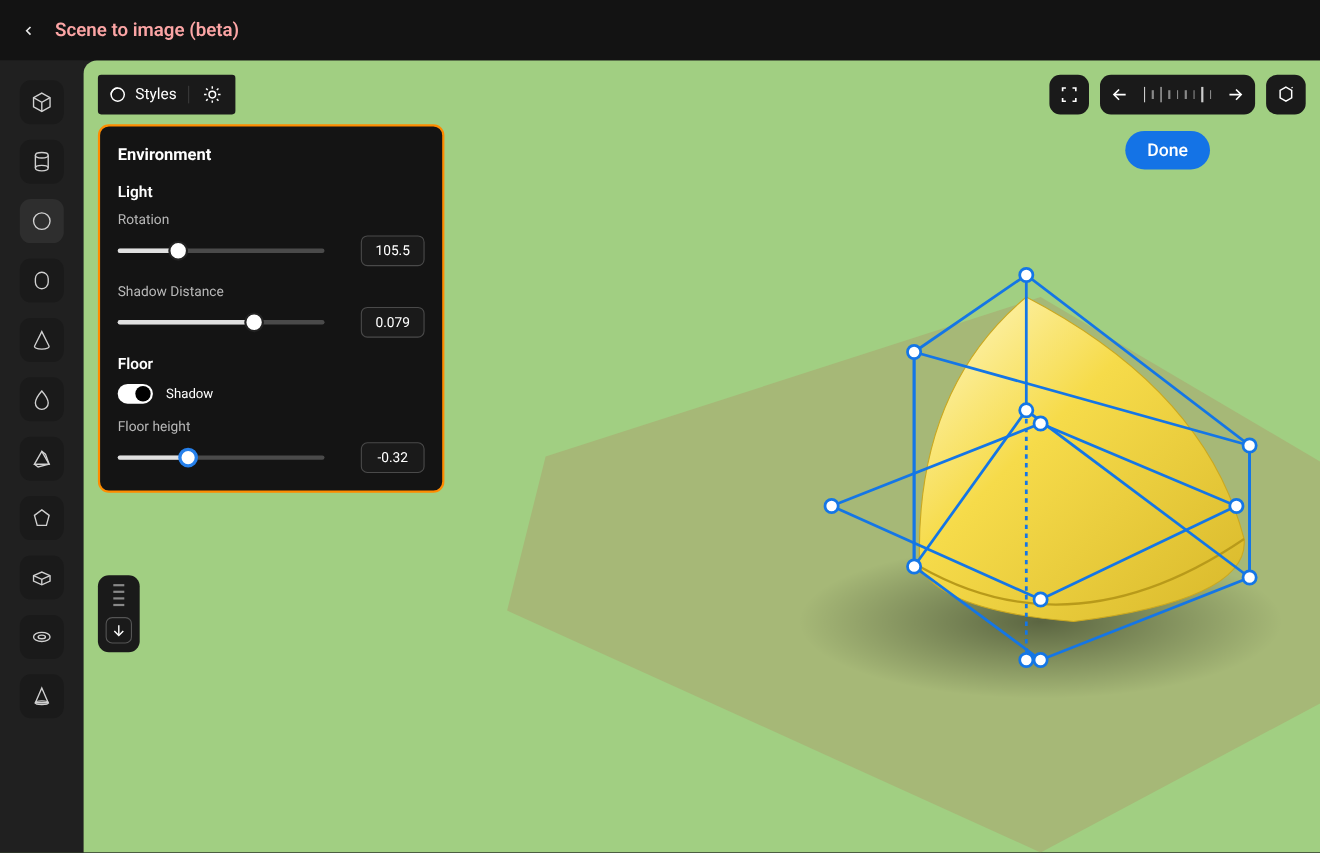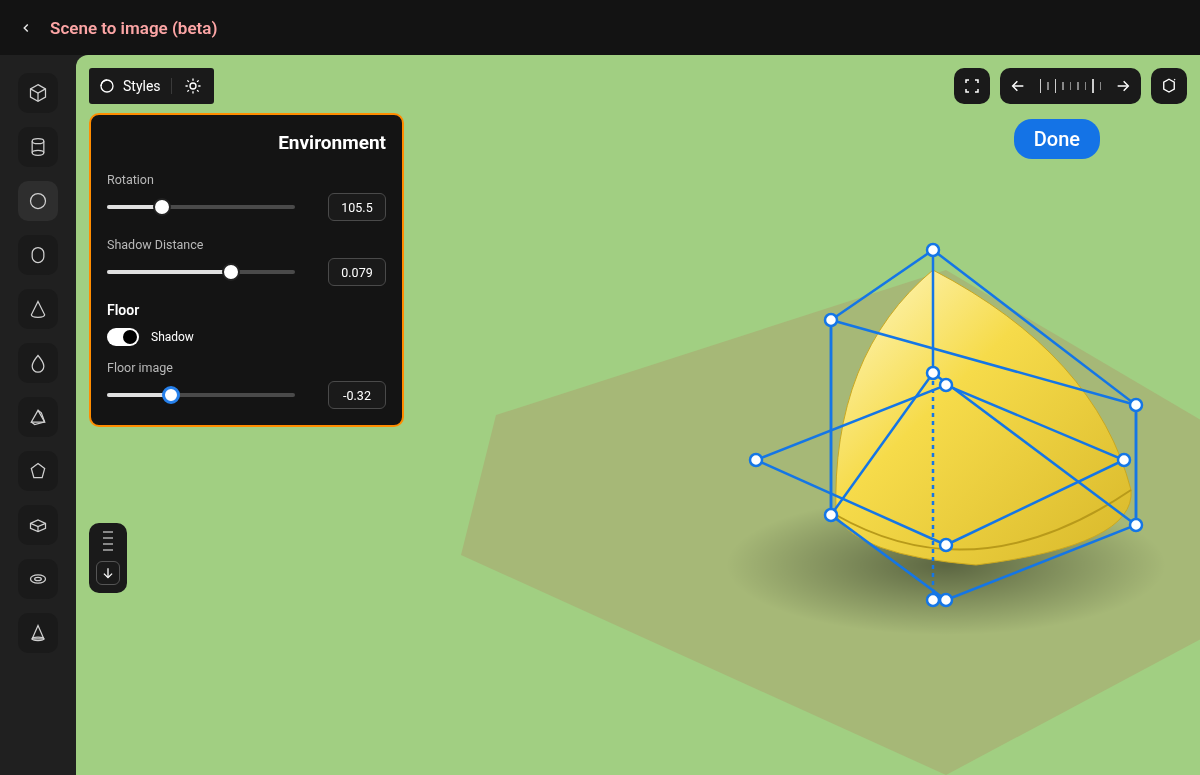--- a/index.html
+++ b/index.html
@@ -123,38 +123,38 @@
   .tick.tall { height: 14px; background: #ccc; }
   .arrow-ctl { color: #fff; cursor: pointer; display:flex; align-items:center;}
 
   .done-btn {
     position: absolute;
     top: 64px; right: 100px;
     background: #1473e6;
     color: #fff;
     padding: 8px 20px;
     border-radius: 18px;
-    font-size: 20px;
+    font-size: 16px;
     font-weight: 500;
     cursor: pointer;
   }
 
   
   .env-panel {
     position: absolute;
     top: 58px; left: 13px;
     width: 315px;
     background: #141414;
     border: 2px solid #ff8c00;
     border-radius: 10px;
     padding: 16px;
     color: #fff;
   }
   .env-panel h2 {
-    font-size: 19px; font-weight: 700; margin-bottom: 18px; text-align: right;
+    font-size: 15px; font-weight: 700; margin-bottom: 18px;
   }
   .env-section-title {
     font-size: 14px; font-weight: 600; margin-bottom: 10px; margin-top: 4px;
   }
   .slider-row {
     margin-bottom: 16px;
   }
   .slider-label {
     font-size: 12.5px; color: #b8b8b8; margin-bottom: 6px;
   }
@@ -442,20 +442,21 @@
             <path d="M21 2 L21 2"></path>
           </svg>
       </div>
     </div>
 
     <div class="done-btn">Done</div>
 
     <div class="env-panel">
       <h2>Environment</h2>
 
+      <div class="env-section-title">Light</div>
 
       <div class="slider-row">
         <div class="slider-label">Rotation</div>
         <div class="slider-rail-row">
           <div class="slider-rail">
             <div class="slider-fill" style="width:29%"></div>
             <div class="slider-thumb" style="left:29%"></div>
           </div>
           <div class="slider-value">105.5</div>
         </div>
@@ -476,21 +477,21 @@
       <div class="env-section-title">Floor</div>
 
       <div class="toggle-row">
         <div class="toggle">
           <div class="toggle-knob"></div>
         </div>
         <div class="toggle-label">Shadow</div>
       </div>
 
       <div class="slider-row" style="margin-bottom:0">
-        <div class="slider-label">Floor image</div>
+        <div class="slider-label">Floor height</div>
         <div class="slider-rail-row">
           <div class="slider-rail">
             <div class="slider-fill" style="width:34%"></div>
             <div class="slider-thumb focused" style="left:34%"></div>
           </div>
           <div class="slider-value">-0.32</div>
         </div>
       </div>
     </div>
 

